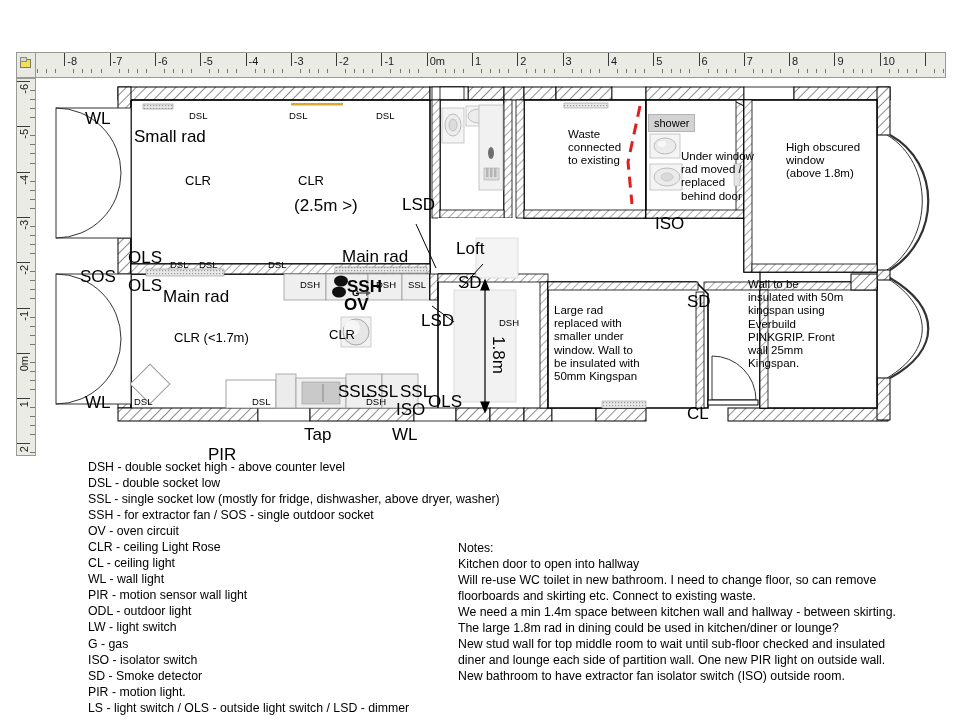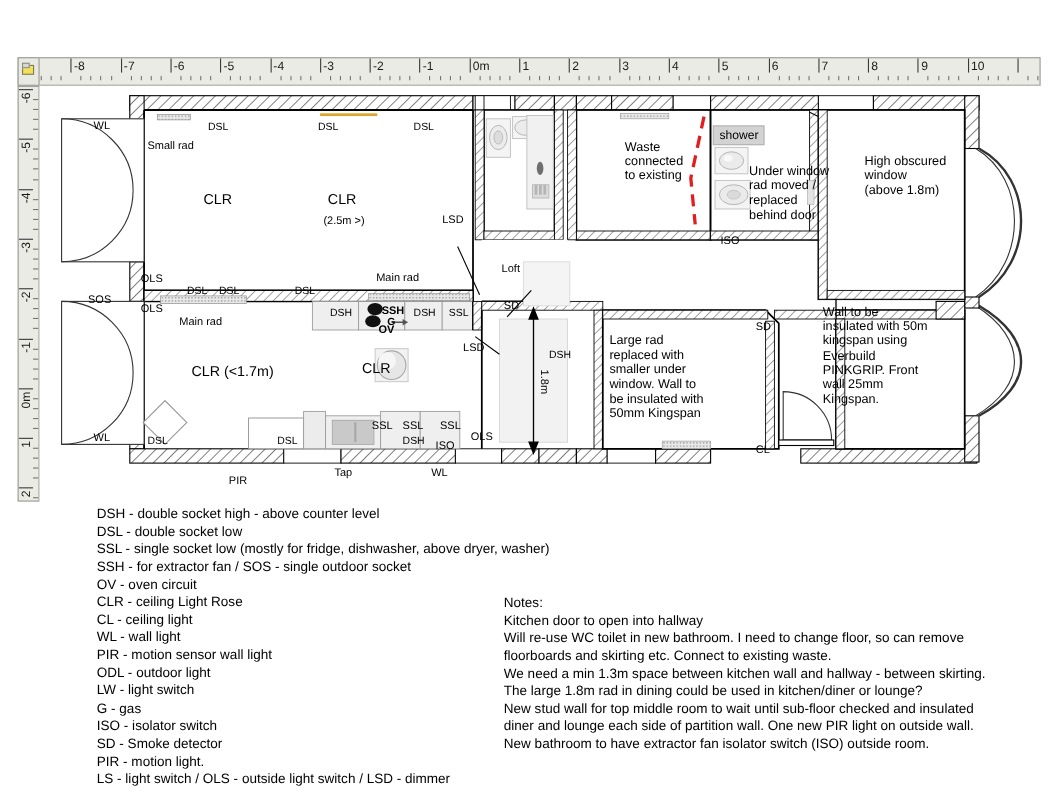--- a/index.html
+++ b/index.html
@@ -33,21 +33,21 @@
     writing-mode:vertical-rl;transform:rotate(180deg);}
 
   
   #canvas{position:absolute;left:36px;top:78px;width:910px;height:378px;background:#fff;}
   #plan{position:absolute;left:0;top:0;}
 
   
   .lbl{position:absolute;font-family:"Liberation Sans", sans-serif;color:#000;
     white-space:pre;line-height:1.15;}
   .lbl-sm{font-size:9.5px;}
-  .lbl-md{font-size:10px;}
+  .lbl-md{font-size:17px;}
   .lbl-lg{font-size:13px;}
   .lbl-note{font-size:11.5px;}
   .lbl-bold{font-weight:bold;}
   .lbl-vert{writing-mode:vertical-rl;}
 
   
   .legend{position:absolute;left:88px;top:459px;width:380px;}
   .legend .row{font-size:12.3px;line-height:16.05px;white-space:nowrap;color:#000;}
   .notes{position:absolute;left:458px;top:540px;width:500px;}
   .notes .row{font-size:12.3px;line-height:16.05px;white-space:nowrap;color:#000;}
@@ -503,21 +503,21 @@
         <div class="lbl lbl-lg" style="left: 293px; top: 250px;">CLR</div>
         <div class="lbl lbl-md" style="left: 49px; top: 315px;">WL</div>
         <div class="lbl lbl-sm" style="left: 98px; top: 319px;">DSL</div>
         <div class="lbl lbl-sm" style="left: 216px; top: 319px;">DSL</div>
         <div class="lbl lbl-md" style="left: 302px; top: 304px;">SSL</div>
         <div class="lbl lbl-md" style="left: 330px; top: 304px;">SSL</div>
         <div class="lbl lbl-sm" style="left: 330px; top: 319px;">DSH</div>
         <div class="lbl lbl-md" style="left: 364px; top: 304px;">SSL</div>
         <div class="lbl lbl-md" style="left: 360px; top: 322px;">ISO</div>
         <div class="lbl lbl-md" style="left: 392px; top: 314px;">OLS</div>
-        <div class="lbl lbl-md" style="left: 156px; top: 354px; padding-left: 16px;">PIR</div>
+        <div class="lbl lbl-md" style="left: 156px; top: 367px; padding-left: 16px;">PIR</div>
         <div class="lbl lbl-md" style="left: 268px; top: 347px;">Tap</div>
         <div class="lbl lbl-md" style="left: 356px; top: 347px;">WL</div>
         <div class="lbl lbl-md" style="left: 420px; top: 161px;">Loft</div>
         <div class="lbl lbl-md" style="left: 422px; top: 195px;">SD</div>
         <div class="lbl lbl-sm" style="left: 463px; top: 240px;">DSH</div>
         <div class="lbl lbl-md lbl-vert" style="left: 452px; top: 258px;">1.8m</div>
         <div class="lbl lbl-note" style="left: 532px; top: 50px;">Waste
 connected
 to existing</div>
         <div class="shower-tag" style="left: 612px; top: 36px;">shower</div>
@@ -565,20 +565,20 @@
       <div class="row">SD - Smoke detector</div>
       <div class="row">PIR - motion light.</div>
       <div class="row">LS - light switch / OLS - outside light switch / LSD - dimmer</div>
     </div>
 
   <div class="notes" id="notes">
       <div class="row">Notes:</div>
       <div class="row">Kitchen door to open into hallway</div>
       <div class="row">Will re-use WC toilet in new bathroom. I need to change floor, so can remove</div>
       <div class="row">floorboards and skirting etc. Connect to existing waste.</div>
-      <div class="row">We need a min 1.3m space between kitchen wall and hallway - between skirting.</div>
+      <div class="row">We need a min 1.4m space between kitchen wall and hallway - between skirting.</div>
       <div class="row">The large 1.8m rad in dining could be used in kitchen/diner or lounge?</div>
       <div class="row">New stud wall for top middle room to wait until sub-floor checked and insulated</div>
       <div class="row">diner and lounge each side of partition wall. One new PIR light on outside wall.</div>
       <div class="row">New bathroom to have extractor fan isolator switch (ISO) outside room.</div>
     </div>
 
 </div>
 
 </body></html>

